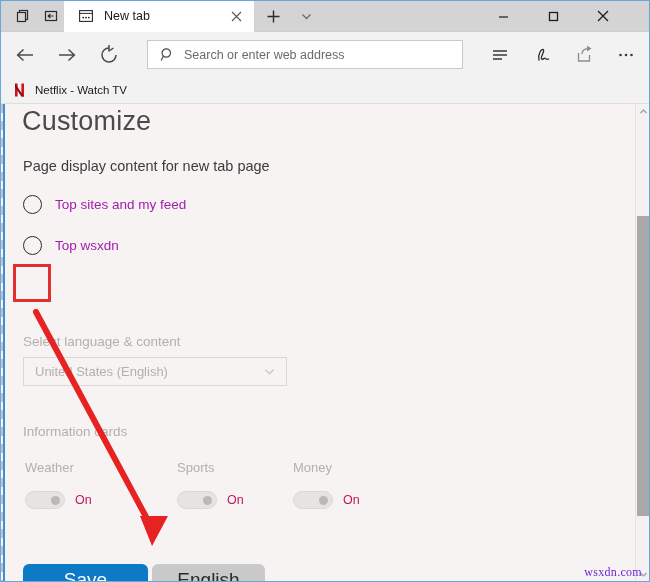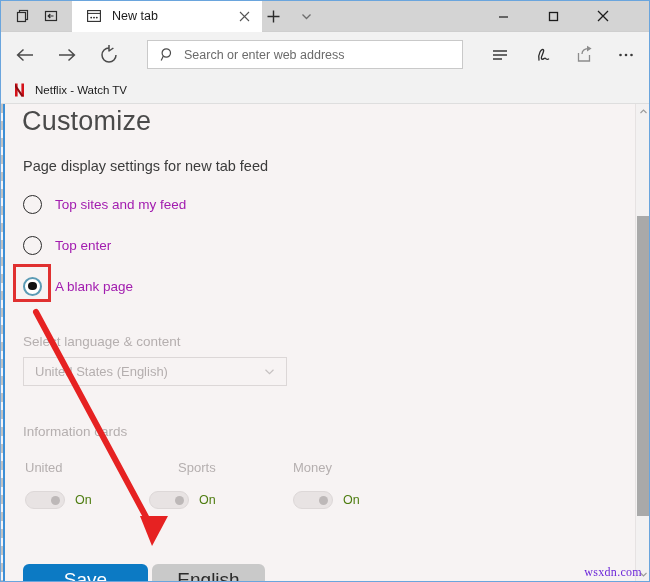--- a/index.html
+++ b/index.html
@@ -33,21 +33,21 @@
     position: absolute;
     top: 5px;
     width: 22px; height: 22px;
     display: flex; align-items: center; justify-content: center;
     color: #2b2b2b;
   }
   .tb-icon svg { display: block; }
 
   .tab {
     position: absolute;
-    left: 72px; top: 0;
+    left: 64px; top: 0;
     width: 190px; height: 32px;
     background: #ffffff;
     display: flex;
     align-items: center;
     box-sizing: border-box;
   }
   .tab-favicon {
     margin-left: 14px;
     width: 16px; height: 16px;
     display: flex; align-items: center; justify-content: center;
@@ -275,21 +275,21 @@
     margin-right: 10px;
     color: #c6c1c1;
     display: flex; align-items: center;
   }
 
   .card-col {
     position: absolute;
     top: 356px;
   }
   .card-col.c1 { left: 19px; }
-  .card-col.c2 { left: 143px; text-align: right; }
+  .card-col.c2 { left: 171px; }
   .card-col.c3 { left: 287px; }
   .card-title {
     font-size: 13px;
     color: #b5afaf;
     white-space: nowrap;
   }
   .toggle-wrap {
     margin-top: 16px;
     display: flex;
     align-items: center;
@@ -307,21 +307,21 @@
     content: "";
     position: absolute;
     right: 4px; top: 4px;
     width: 9px; height: 9px;
     border-radius: 50%;
     background: #bdb8b8;
   }
   .toggle-label {
     margin-left: 10px;
     font-size: 12.5px;
-    color: #4d7c0f;
+    color: #be185d;
   }
 
   
   .btn {
     position: absolute;
     top: 460px;
     height: 31px;
     display: flex;
     align-items: center;
     justify-content: center;
@@ -545,52 +545,48 @@
 
   <div class="page">
 
     <div class="rail-ticks"></div>
     <div class="left-rail"></div>
 
     <div class="panel">
 
       <div class="page-title">Customize</div>
 
-      <div class="section-heading sh-display">Page display settings for new tab feed</div>
+      <div class="section-heading sh-display">Page display content for new tab page</div>
 
       <div class="radio-row r1">
         <span class="radio"></span>
         <span class="radio-label">Top sites and my feed</span>
       </div>
 
       <div class="radio-row r2">
         <span class="radio"></span>
-        <span class="radio-label">Top enter</span>
-      </div>
-
-      <div class="radio-row r3">
-        <span class="radio checked"></span>
-        <span class="radio-label">A blank page</span>
-      </div>
+        <span class="radio-label">Top wsxdn</span>
+      </div>
+
 
       <div class="sub-heading sh-lang">Select language &amp; content</div>
 
       <div class="select-box">
         <span class="select-text">United States (English)</span>
         <span class="select-caret">
           <svg width="13" height="13" viewBox="0 0 13 13">
             <path d="M2.5 4.8 L6.5 8.6 L10.5 4.8" stroke="#c6c1c1" stroke-width="1.2" fill="none"></path>
           </svg>
         </span>
       </div>
 
       <div class="sub-heading sh-cards">Information cards</div>
 
       <div class="card-col c1">
-        <div class="card-title">United</div>
+        <div class="card-title">Weather</div>
         <div class="toggle-wrap">
           <span class="toggle"></span>
           <span class="toggle-label">On</span>
         </div>
       </div>
 
       <div class="card-col c2">
         <div class="card-title">Sports</div>
         <div class="toggle-wrap">
           <span class="toggle"></span>

